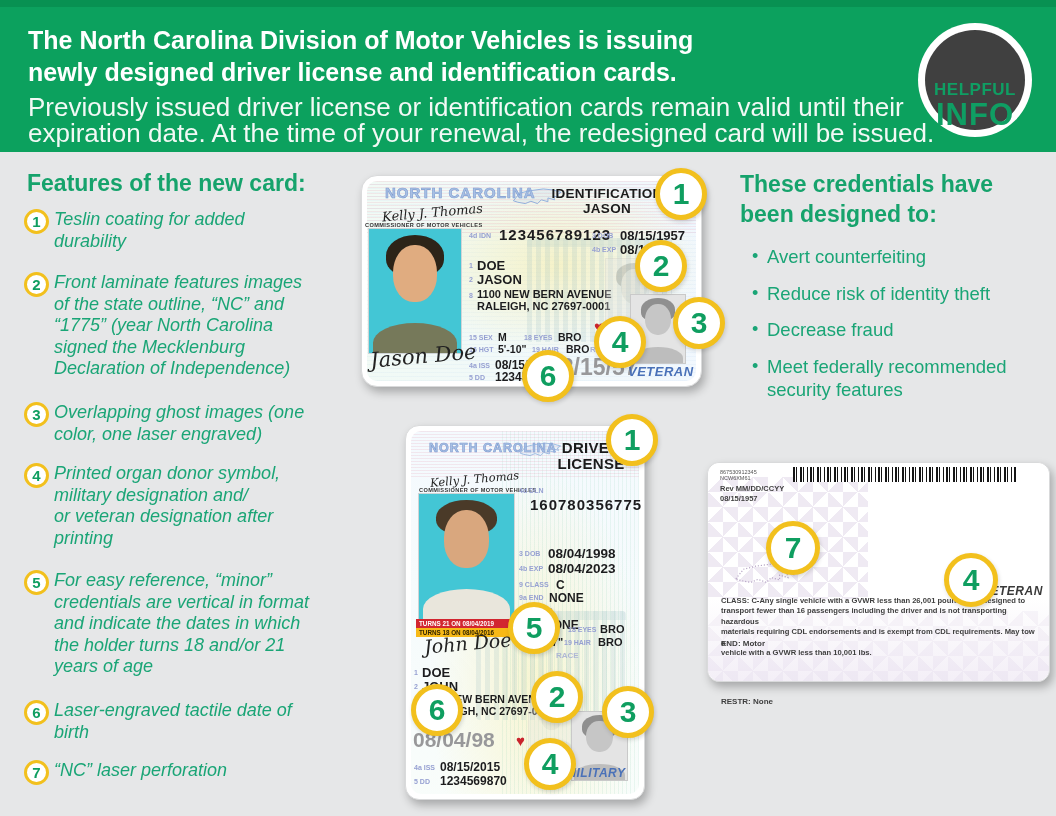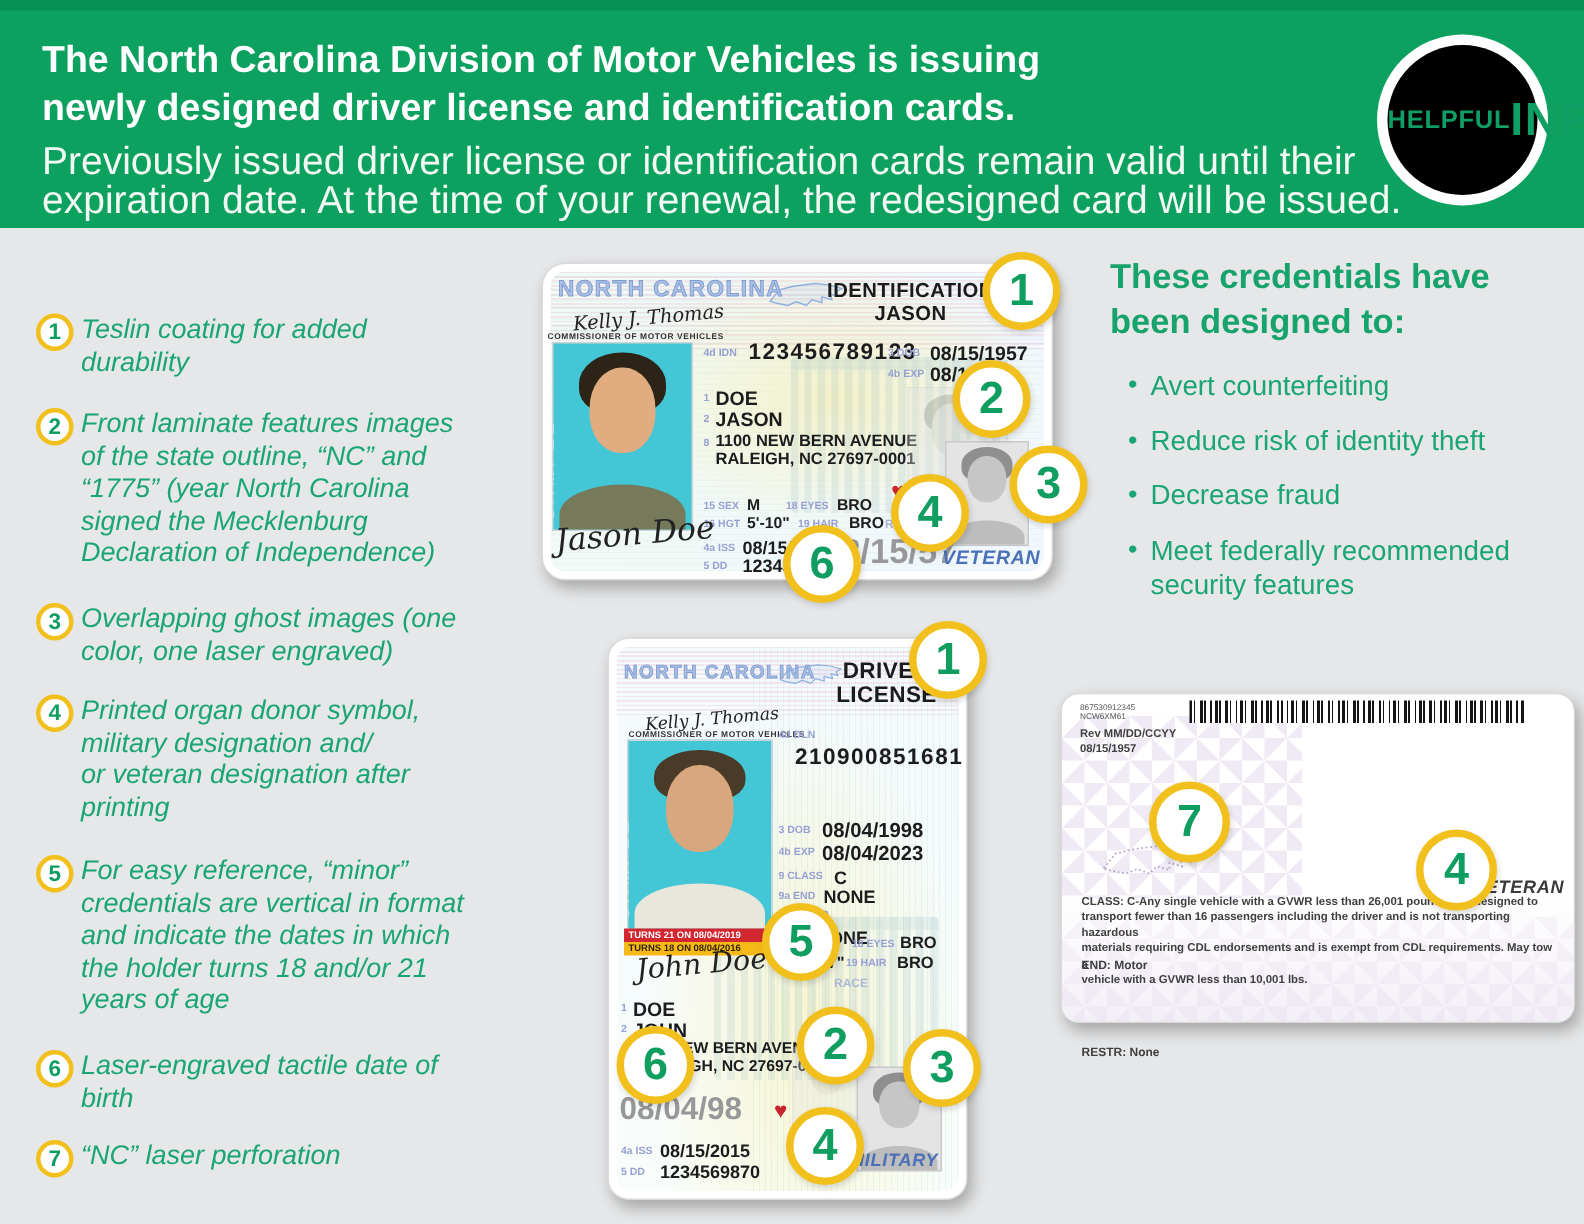--- a/index.html
+++ b/index.html
@@ -6,22 +6,22 @@
   .page{position:relative;width:1056px;height:816px;background:#e6e7e8;overflow:hidden;
         font-family:"Liberation Sans",sans-serif;-webkit-font-smoothing:antialiased;}
   
   .banner{position:absolute;left:0;top:0;width:1056px;height:152px;background:#0ca15e;}
   .banner::before{content:"";position:absolute;left:0;top:0;width:100%;height:7px;background:#089152;}
   .banner .t1,.banner .t2{position:absolute;left:28px;color:#fff;font-weight:bold;font-size:25px;white-space:nowrap;}
   .banner .t1{top:26px;} .banner .t2{top:58px;}
   .banner .s1,.banner .s2{position:absolute;left:28px;color:#f2f9f5;font-size:26px;white-space:nowrap;}
   .banner .s1{top:92px;} .banner .s2{top:118px;}
   .badge{position:absolute;left:918px;top:23px;width:114px;height:114px;border-radius:50%;background:#fff;}
-  .badge .inner{position:absolute;left:7px;top:7px;width:100px;height:100px;border-radius:50%;background:#000000;
-       display:flex;flex-direction:row;align-items:center;justify-content:flex-start;}
+  .badge .inner{position:absolute;left:7px;top:7px;width:100px;height:100px;border-radius:50%;background:#404040;
+       display:flex;flex-direction:column;align-items:center;justify-content:flex-end;}
   .badge .l1{color:#0f9e63;font-weight:bold;font-size:17px;letter-spacing:.5px;}
   .badge .l2{color:#0f9e63;font-weight:bold;font-size:31px;line-height:30px;letter-spacing:1px;}
   
   .col-head{position:absolute;color:#16a36c;font-weight:bold;}
   .feat{position:absolute;left:24px;width:330px;}
   .numcirc{position:absolute;left:0;top:0;width:19px;height:19px;border:3px solid #f2c01d;background:#fff;border-radius:50%;
        color:#0f9e60;font-weight:bold;font-size:15px;text-align:center;line-height:19px;}
   .feat-text{display:block;margin-left:30px;color:#1aa576;font-size:18px;line-height:21.5px;white-space:pre-line;font-style:italic;}
   
   .bullet{position:absolute;left:752px;width:290px;}
@@ -39,21 +39,21 @@
       background-repeat:no-repeat,no-repeat,no-repeat,no-repeat;}
   .art-dl{background:
       repeating-linear-gradient(0deg, rgba(226,122,148,.15) 0 1px, transparent 1px 3px),
       repeating-linear-gradient(90deg, rgba(110,195,160,.12) 0 1px, transparent 1px 4px),
       radial-gradient(ellipse at 55% 70%, rgba(248,238,168,.5), rgba(248,238,168,0) 60%),
       linear-gradient(180deg, rgba(205,230,250,.22), rgba(225,245,235,.22));
       background-size:100% 46px,60% 100%,100% 100%,100% 100%;
       background-position:0 0,100% 0,0 0,0 0;
       background-repeat:no-repeat,no-repeat,no-repeat,no-repeat;}
   .art-back{background:linear-gradient(180deg,#ffffff 0 62%, rgba(234,226,240,.55));}
-  .nc-word{position:absolute;font-weight:bold;color:#a9c0e4;-webkit-text-stroke:0.6px #7e9cd0;white-space:nowrap;}
+  .nc-word{position:absolute;font-weight:bold;color:#a9c0e4;-webkit-text-stroke:0.6px #7e9cd0;white-space:nowrap;margin-left:13px;}
   .cardtype{position:absolute;color:#1b1b1b;font-weight:bold;text-align:center;letter-spacing:.3px;white-space:nowrap;}
   .script{position:absolute;font-family:"DejaVu Serif",serif;font-style:italic;color:#222;transform:rotate(-5deg);white-space:nowrap;}
   .commiss{position:absolute;font-size:5.6px;font-weight:bold;color:#333;letter-spacing:.4px;white-space:nowrap;}
   .lab{position:absolute;font-size:7px;font-weight:bold;color:#96a0d2;white-space:nowrap;}
   .val{position:absolute;font-weight:bold;color:#1c1c1e;white-space:nowrap;}
   .photo{position:absolute;background:#43c6d5;border:1px solid #cfd4d6;overflow:hidden;}
   .photo .hair{position:absolute;left:18%;top:5%;width:64%;height:34%;border-radius:50% 50% 42% 42%;}
   .photo .head{position:absolute;left:26%;top:13%;width:48%;height:46%;border-radius:48% 48% 46% 46%;}
   .photo .bod{position:absolute;left:4%;bottom:-8%;width:92%;height:32%;border-radius:50% 50% 0 0;}
   .sample{position:absolute;left:3px;bottom:6px;transform-origin:0 100%;transform:rotate(-90deg);
@@ -91,20 +91,21 @@
     <div class="s1">Previously issued driver license or identification cards remain valid until their</div>
     <div class="s2">expiration date. At the time of your renewal, the redesigned card will be issued.</div>
     <div class="badge">
       <div class="inner">
         <span class="l1">HELPFUL</span>
         <span class="l2">INFO</span>
       </div>
     </div>
   </div>
 
+  <div class="col-head" style="left:27px;top:170px;font-size:23px;">Features of the new card:</div>
 
   <div class="feat" style="top:209px;">
     <span class="numcirc"><span>1</span></span>
     <span class="feat-text">Teslin coating for added
 durability</span>
   </div>
   <div class="feat" style="top:272px;">
     <span class="numcirc"><span>2</span></span>
     <span class="feat-text">Front laminate features images
 of the state outline, “NC” and
@@ -249,21 +250,21 @@
     <div class="commiss" style="left:13px;top:61px;">COMMISSIONER OF MOTOR VEHICLES</div>
 
     <div class="photo" style="left:12px;top:67px;width:95px;height:125px;">
       <span class="hair" style="background:#4a3a28;height:28%;"></span>
       <span class="head" style="background:#d9a77e;"></span>
       <span class="bod" style="background:#e9e6dc;"></span>
       <span class="sample">SAMPLE</span>
     </div>
 
     <span class="lab" style="left:113px;top:61px;">4d DLN</span>
-    <span class="val" style="left:124px;top:70px;font-size:15px;letter-spacing:1px;">210900851681</span>
+    <span class="val" style="left:124px;top:70px;font-size:15px;letter-spacing:1px;">160780356775</span>
 
     <span class="lab" style="left:113px;top:124px;">3  DOB</span>
     <span class="val" style="left:142px;top:120px;font-size:13.5px;">08/04/1998</span>
     <span class="lab" style="left:113px;top:139px;">4b EXP</span>
     <span class="val" style="left:142px;top:135px;font-size:13.5px;">08/04/2023</span>
 
     <span class="lab" style="left:113px;top:155px;">9  CLASS</span>
     <span class="val" style="left:150px;top:152px;font-size:12px;">C</span>
     <span class="lab" style="left:113px;top:168px;">9a END</span>
     <span class="val" style="left:143px;top:165px;font-size:12px;">NONE</span>

